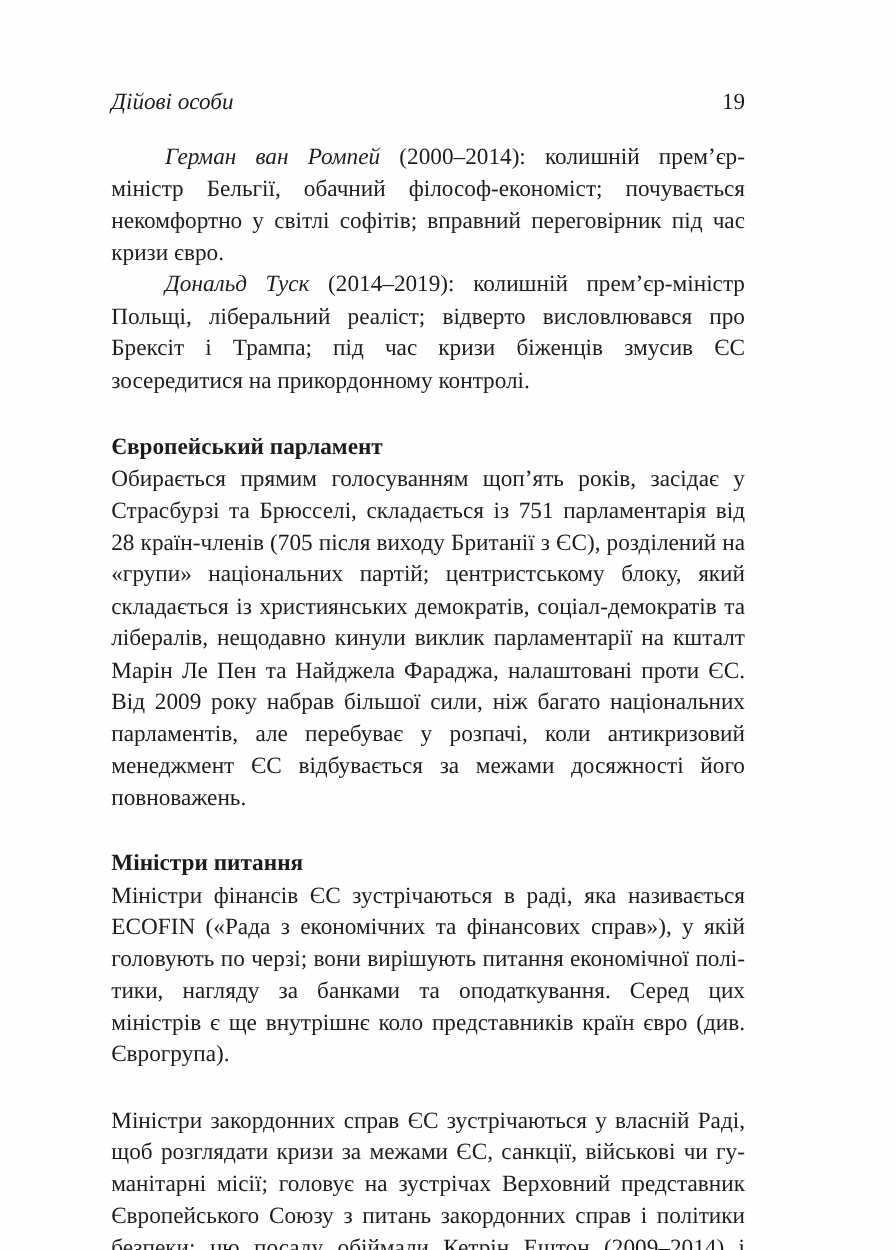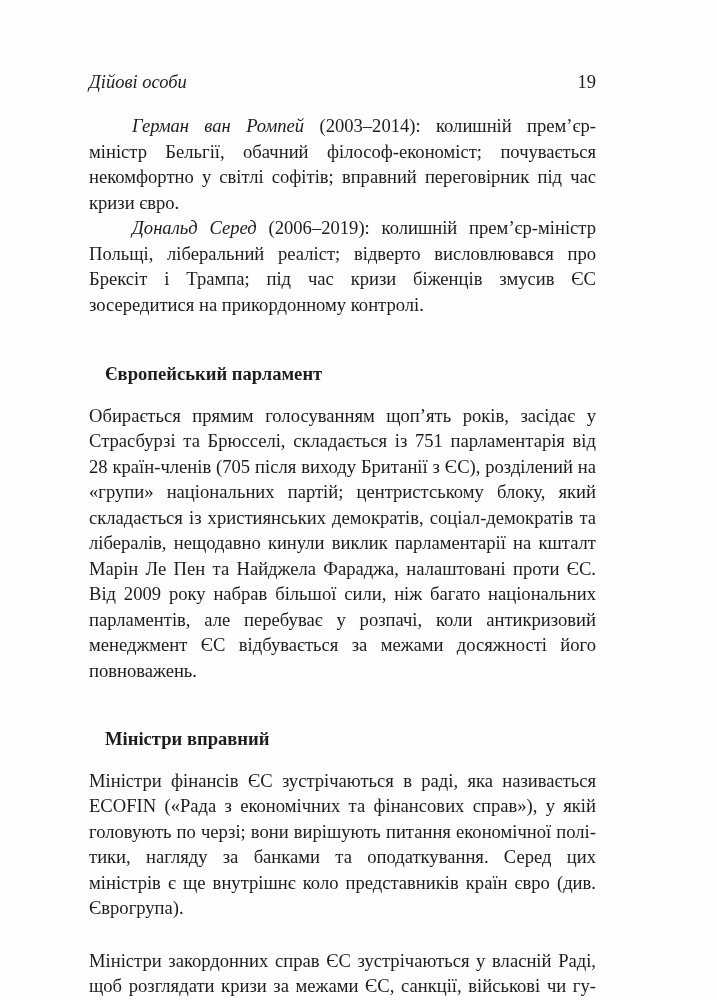--- a/index.html
+++ b/index.html
@@ -15,50 +15,50 @@
   }
   .running-head .title { font-style: italic; }
   .running-head .pnum { position: absolute; right: 0; top: 0; font-family: Liberation Serif, serif; }
   .body {
     position: absolute; left: 89px; top: 113px; width: 507px;
     font-size: 18.6px; line-height: 25.5px;
   }
   .body p { margin: 0; text-align: justify; text-align-last: left; hyphens: manual; }
   .body p.indent { text-indent: 43px; }
   .body h2 {
-    margin: 16px; font-size: 18.6px; line-height: 25.5px; font-weight: bold;
+    margin: 0; font-size: 18.6px; line-height: 25.5px; font-weight: bold;
   }
   .body em { font-style: italic; }
   .sec-gap { height: 28px; }
   .sec-gap-small { height: 27px; }
 </style>
 </head>
 <body>
 
 <div class="page">
 
   <div class="running-head">
     <span class="title">Дійові особи</span>
     <span class="pnum">19</span>
   </div>
 
   <div class="body">
 
-    <p class="indent"><em>Герман ван Ромпей</em><span> (2003–2014): колишній прем’єр-міністр Бельгії, обачний філософ-економіст; почувається некомфортно у світлі софітів; вправний переговірник під час кризи євро.</span></p>
+    <p class="indent"><em>Герман ван Ромпей</em><span> (2000–2014): колишній прем’єр-міністр Бельгії, обачний філософ-економіст; почувається некомфортно у світлі софітів; вправний переговірник під час кризи євро.</span></p>
 
-    <p class="indent"><em>Дональд Серед</em><span> (2006–2019): колишній прем’єр-міністр Польщі, ліберальний реаліст; відверто висловлювався про Брексіт і Трампа; під час кризи біженців змусив ЄС зосередитися на прикордон­ному контролі.</span></p>
+    <p class="indent"><em>Дональд Туск</em><span> (2014–2019): колишній прем’єр-міністр Польщі, ліберальний реаліст; відверто висловлювався про Брексіт і Трампа; під час кризи біженців змусив ЄС зосередитися на прикордон­ному контролі.</span></p>
 
     <div class="sec-gap"></div>
 
     <h2>Європейський парламент</h2>
     <p>Обирається прямим голосуванням щоп’ять років, засідає у Страсбурзі та Брюсселі, складається із 751 парламентарія від 28 країн-членів (705 після виходу Британії з ЄС), розділений на «групи» національних партій; центристському блоку, який складається із християнських демократів, соціал-демократів та лі­бералів, нещодавно кинули виклик парламентарії на кшталт Марін Ле Пен та Найджела Фараджа, налаштовані проти ЄС. Від 2009 року набрав більшої сили, ніж багато національних парламентів, але перебуває у розпачі, коли антикризовий менеджмент ЄС відбувається за межами досяжності його повноважень.</p>
 
     <div class="sec-gap-small"></div>
 
-    <h2>Міністри вправний</h2>
+    <h2>Міністри питання</h2>
     <p>Міністри фінансів ЄС зустрічаються в раді, яка називається ECOFIN («Рада з економічних та фінансових справ»), у якій головують по черзі; вони вирішують питання економічної полі­тики, нагляду за банками та оподаткування. Серед цих міністрів є ще внутрішнє коло представників країн євро (див. Єврогрупа).</p>
 
     <div class="sec-gap-small"></div>
 
     <p>Міністри закордонних справ ЄС зустрічаються у власній Раді, щоб розглядати кризи за межами ЄС, санкції, військові чи гу­манітарні місії; головує на зустрічах Верховний представник Європейського Союзу з питань закордонних справ і політики безпеки; цю посаду обіймали Кетрін Ештон (2009–2014) і Федеріка Могеріні (2014–2019).</p>
 
   </div>
 </div>
 
 </body></html>

